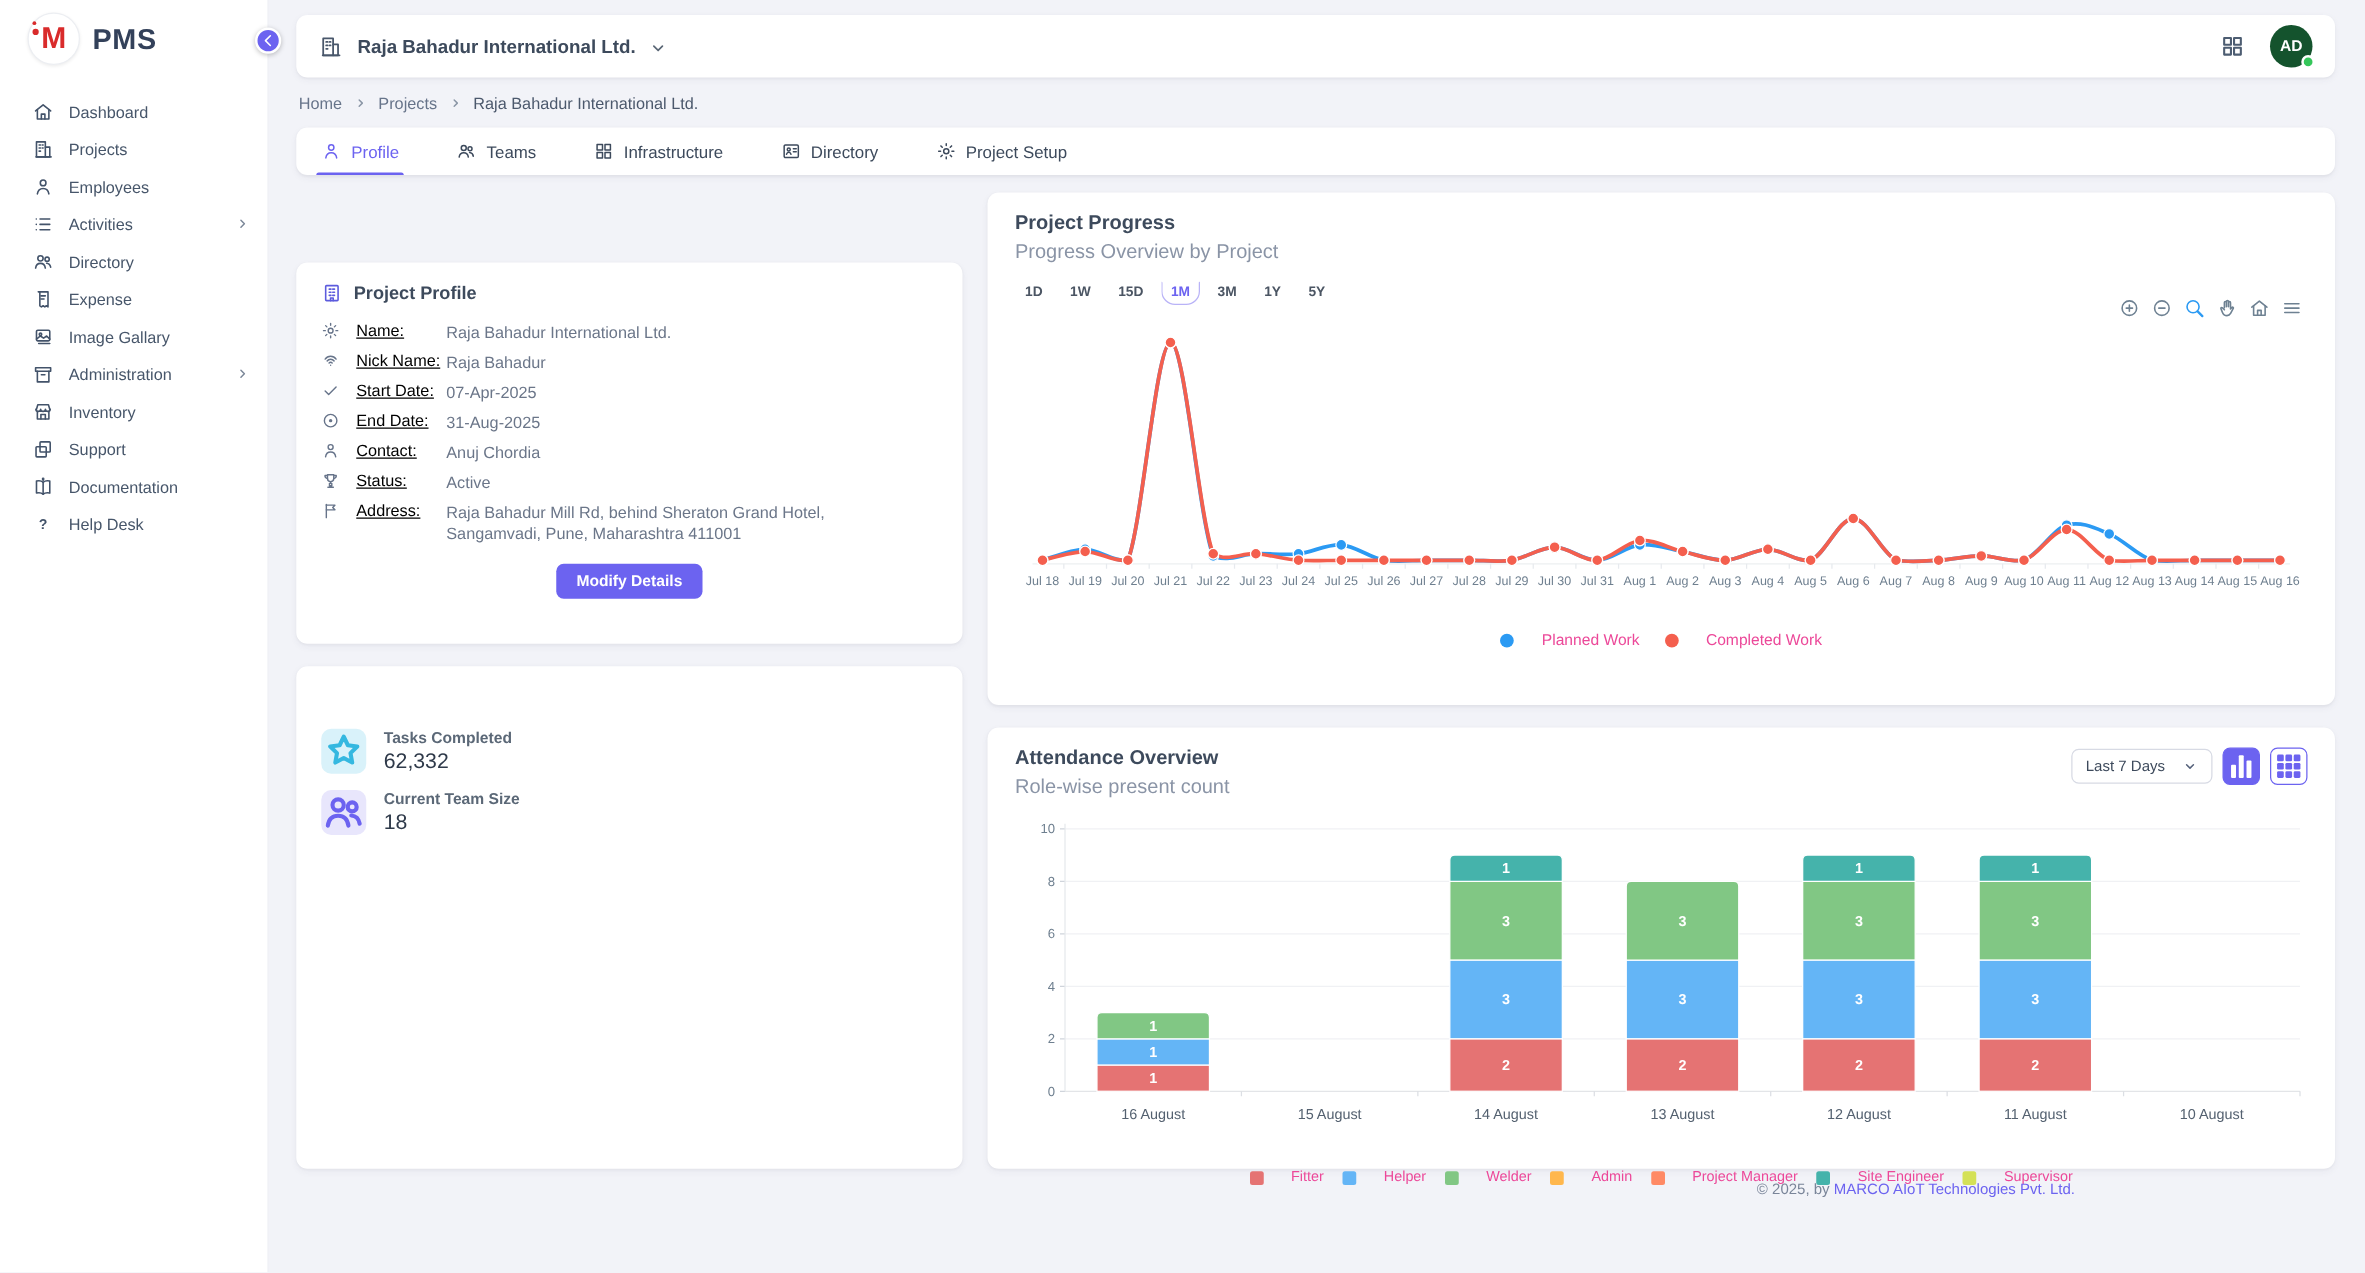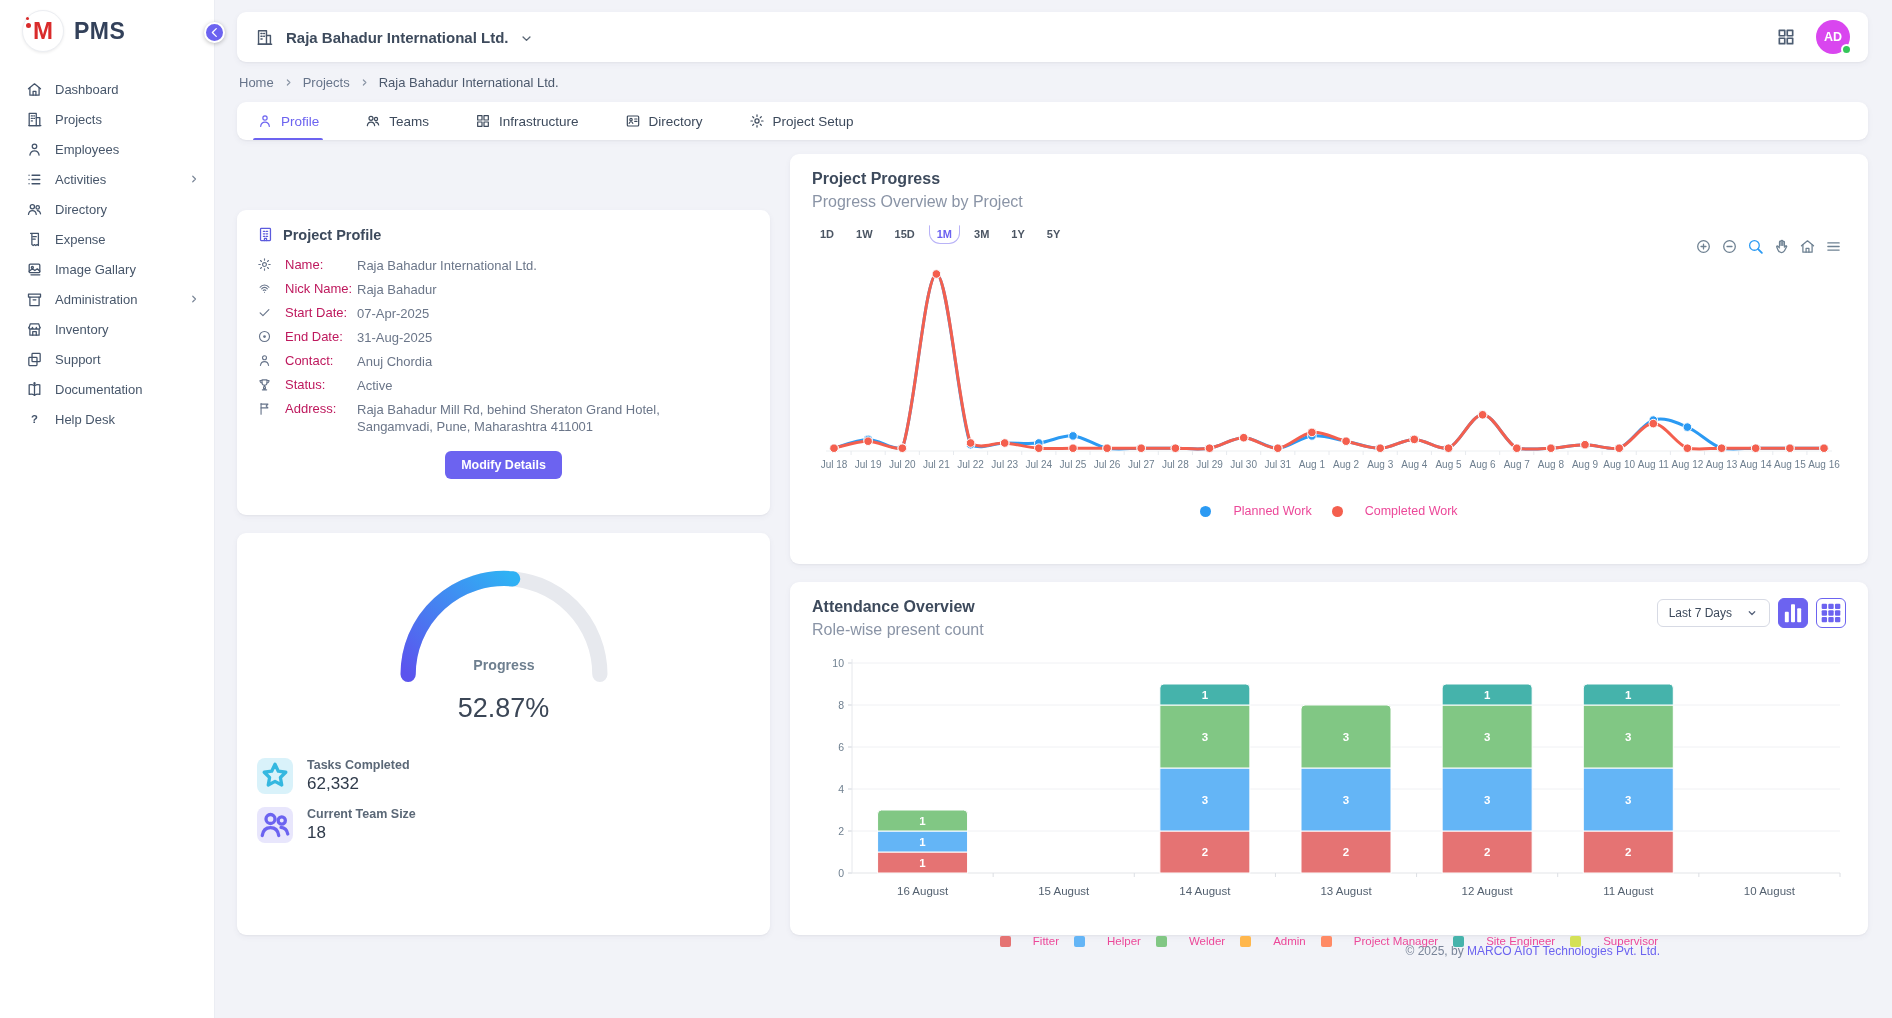--- a/index.html
+++ b/index.html
@@ -25,21 +25,21 @@
   .main { flex:1; padding:12px 24px 0 22px; display:flex; flex-direction:column; }
   .card { background:#fff; border-radius:9px; box-shadow:0 2px 6px rgba(50,50,93,.05), 0 1px 2px rgba(0,0,0,.04); }
 
   .topbar { height:50px; display:flex; align-items:center; padding:0 18px; }
   .topbar .b-icon { width:19px; height:19px; color:#49576b; display:flex; margin-right:12px; }
   .project-title { font-size:15px; font-weight:bold; color:#3d4a5c; }
   .title-chev { width:15px; height:15px; color:#5b6activity776; color:#5b6776; display:flex; margin-left:10px; margin-top:2px; cursor:pointer; }
   .topbar-right { margin-left:auto; display:flex; align-items:center; gap:20px; }
   .grid-btn { width:20px; height:20px; color:#4d5d72; display:flex; cursor:pointer; }
   .avatar-wrap { position:relative; cursor:pointer; }
-  .avatar { width:34px; height:34px; border-radius:50%; background:#d946ef; color:#fff; font-size:12.5px; font-weight:bold; display:flex; align-items:center; justify-content:center; }
+  .avatar { width:34px; height:34px; border-radius:50%; background:#14532d; color:#fff; font-size:12.5px; font-weight:bold; display:flex; align-items:center; justify-content:center; }
   .status-dot { position:absolute; right:-2px; bottom:-1px; width:11px; height:11px; border-radius:50%; background:#35c65a; border:2px solid #fff; }
 
   .breadcrumb { display:flex; align-items:center; gap:9px; margin:13px 2px 12px; font-size:13px; color:#67748a; }
   .breadcrumb .sep { width:11px; height:11px; color:#8b96a6; display:flex; }
   .breadcrumb .bc-link { cursor:pointer; }
   .breadcrumb .bc-current { color:#4b586c; }
 
   .tabs { height:38px; display:flex; align-items:stretch; gap:46px; padding:0 20px; margin-bottom:14px; }
   .tab { display:flex; align-items:center; gap:8px; font-size:13.5px; color:#3d4a5c; cursor:pointer; position:relative; }
   .tab .ti { width:16px; height:16px; display:flex; }
@@ -52,21 +52,21 @@
 
   .card-head { display:flex; align-items:center; gap:9px; }
   .card-head .ci { width:17px; height:17px; color:#5c5bdd; display:flex; }
   .card-title { font-size:14.5px; font-weight:bold; color:#3d4a5c; }
 
   
   .profile-card { height:305px; padding:16px 20px; }
   .fields { margin-top:14px; display:flex; flex-direction:column; gap:7px; }
   .field { display:flex; align-items:flex-start; font-size:13px; line-height:15px; }
   .field .fi { width:15px; height:15px; color:#67748a; display:flex; margin-right:13px; margin-top:0px; }
-  .field .f-label { width:72px; color:#be185d; }
+  .field .f-label { width:72px; color:#000000;text-decoration:underline; }
   .field .f-value { width:360px; color:#6b7689; line-height:17px; }
   .modify-btn { display:block; margin:16px auto 0; background:#6c63f0; color:#fff; border:none; border-radius:6px; font-size:12.5px; font-weight:bold; padding:7px 16px; cursor:pointer; font-family:inherit; }
 
   
   .stats-card { height:402px; padding:16px 20px; }
   .gauge-wrap { margin-top:12px; text-align:center; }
   .gauge-value { font-size:27px; color:#3b4656; margin-top:6px; }
   .stat-rows { margin-top:34px; display:flex; flex-direction:column; gap:13px; }
   .stat-row { display:flex; align-items:center; gap:14px; }
   .stat-ic { width:36px; height:36px; border-radius:8px; display:flex; align-items:center; justify-content:center; }
@@ -441,34 +441,20 @@
                 </svg>
               </span>
               <span class="f-label">Address:</span>
               <span class="f-value">Raja Bahadur Mill Rd, behind Sheraton Grand Hotel, Sangamvadi, Pune, Maharashtra 411001</span>
             </div>
           </div>
         <button class="modify-btn">Modify Details</button>
       </div>
 
       <div class="card stats-card">
-        <div class="gauge-wrap">
-          <svg id="gauge-svg" width="262" height="122" viewBox="0 0 120 56">
-              <defs>
-                <linearGradient id="gaugeGrad" x1="0" y1="1" x2="1" y2="0">
-                  <stop offset="0%" stop-color="#5b54ee"></stop>
-                  <stop offset="100%" stop-color="#2fb1f4"></stop>
-                </linearGradient>
-              </defs>
-              <path d="M 16 52 A 44 44 0 0 1 104 52" stroke="#e7e9ee" stroke-width="7" fill="none" stroke-linecap="round"></path>
-              <path d="M 16 52 A 44 44 0 0 1 63.96 8.18" stroke="url(#gaugeGrad)" stroke-width="7" fill="none" stroke-linecap="round"></path>
-              <text x="60" y="50" text-anchor="middle" font-size="6.5" font-weight="bold" fill="#6e7f8f">Progress</text>
-            </svg>
-          <div class="gauge-value">52.87%</div>
-        </div>
         <div class="stat-rows" id="stat-rows">
             <div class="stat-row">
               <span class="stat-ic" style="background:#d9f2fa;color:#35b8e0">
                 <svg class="icon" viewBox="0 0 24 24" style="stroke-width:2.2">
                   <path d="M12 4.2l2.2 4.6 5 .7-3.6 3.5.9 5-4.5-2.4-4.5 2.4.9-5L4.8 9.5l5-.7z"></path>
                 </svg>
               </span>
     <span>
                 <div class="stat-lab">Tasks Completed</div>
                 <div class="stat-val">62,332</div>

